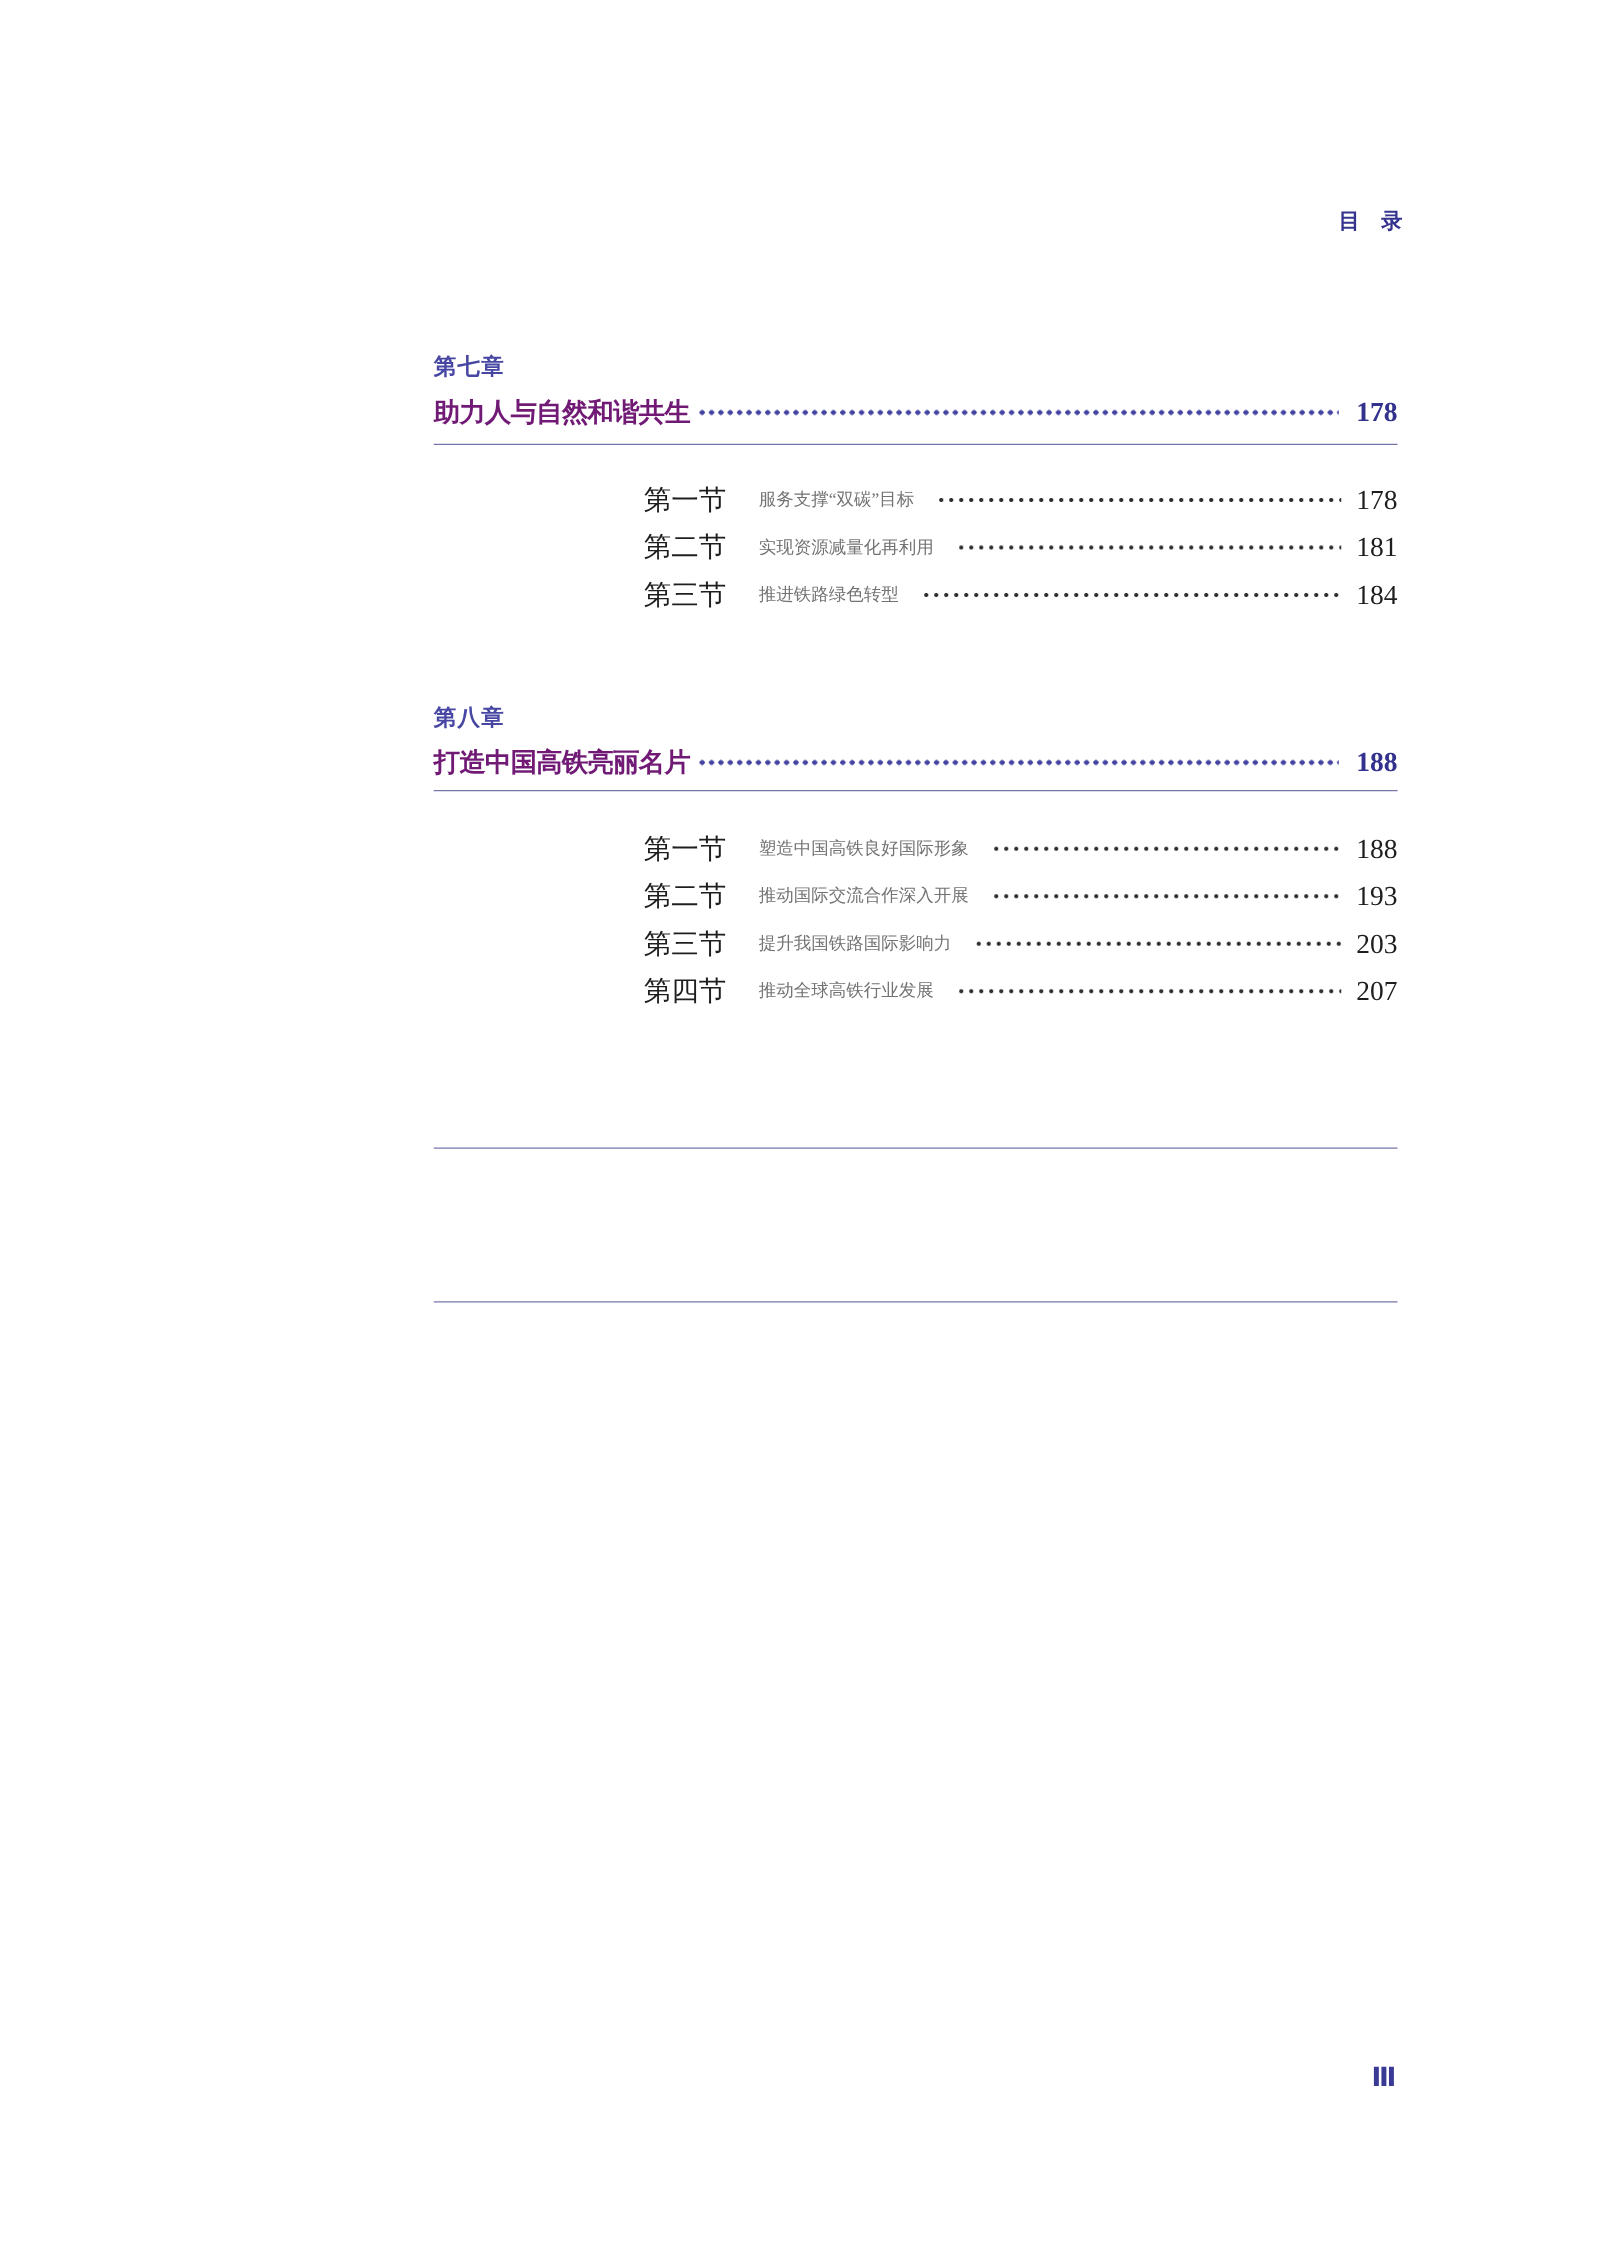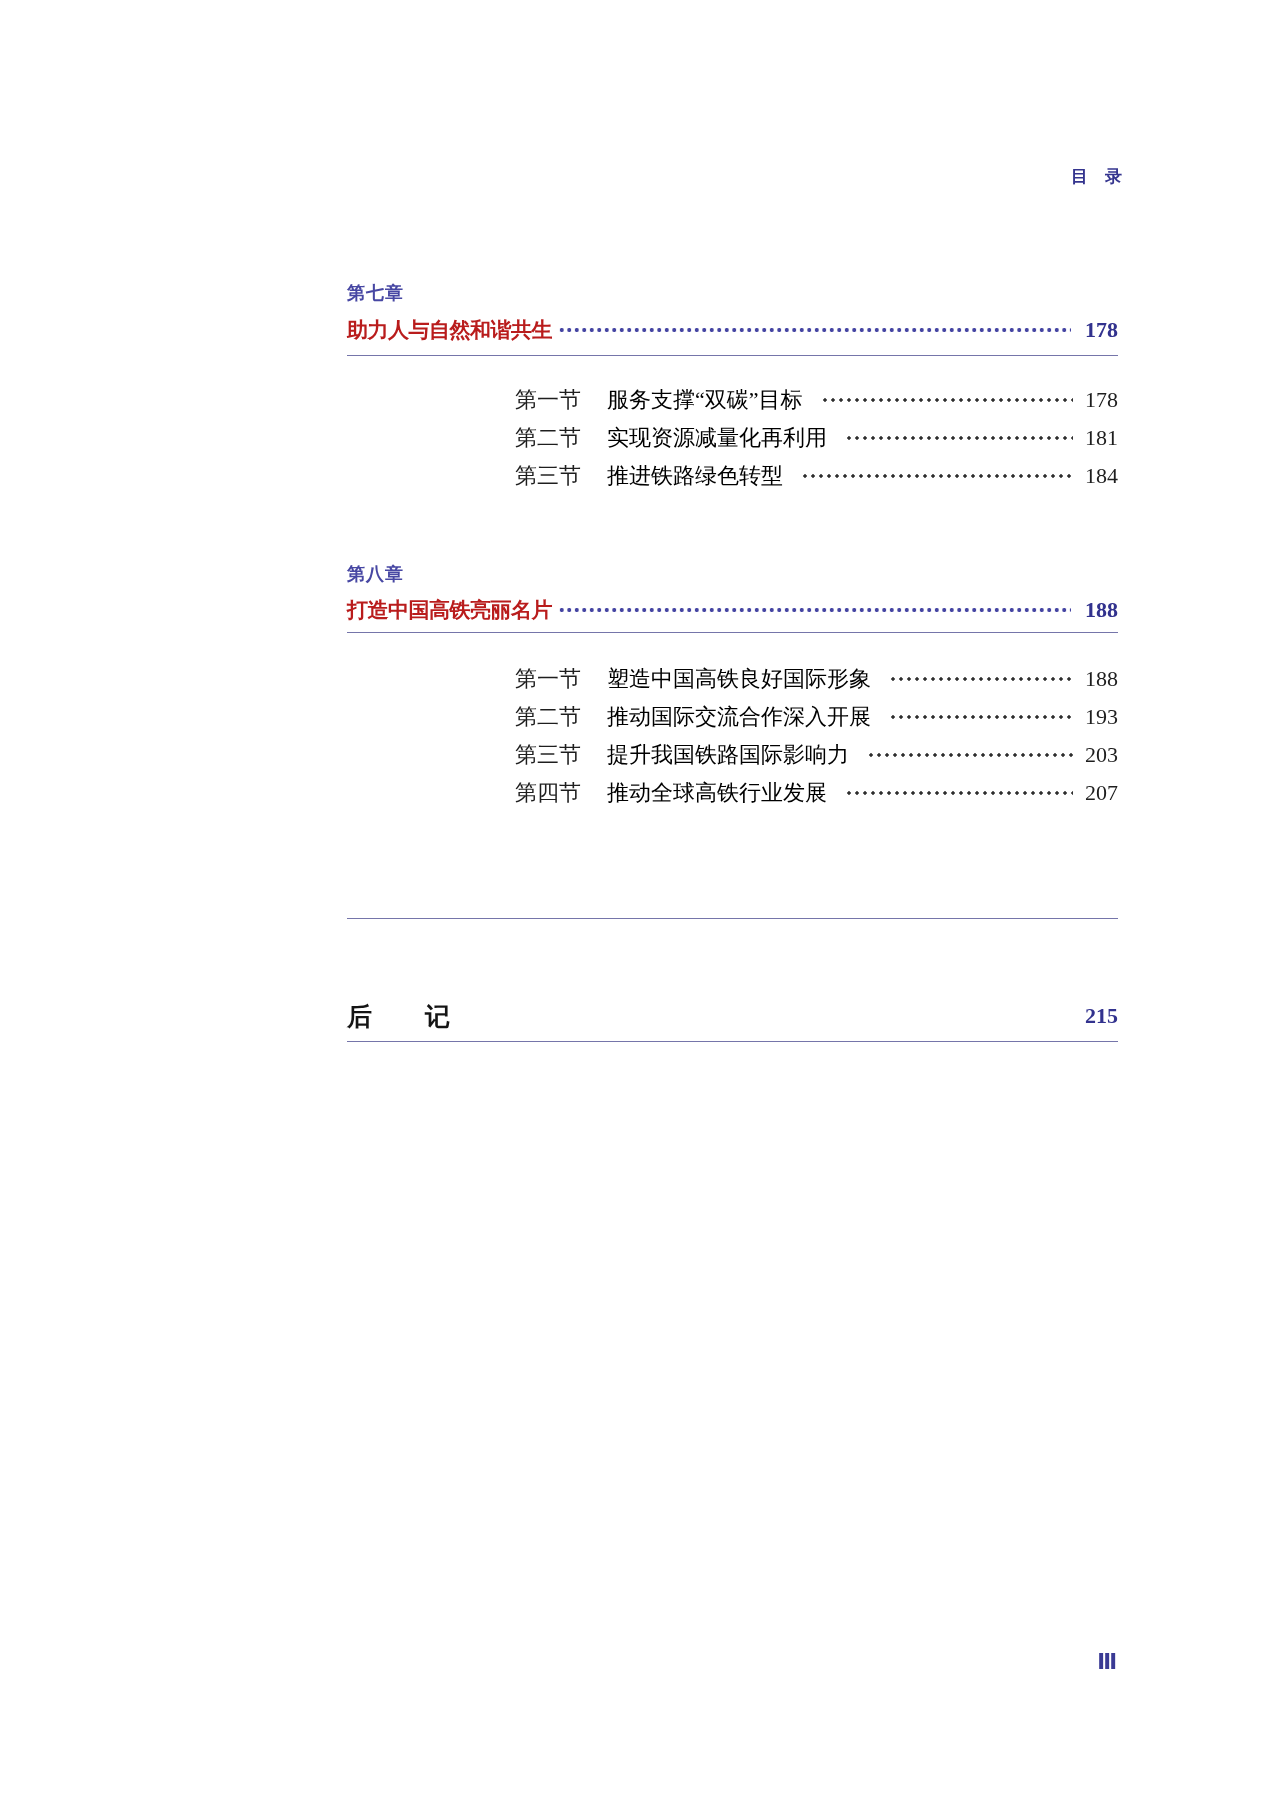--- a/index.html
+++ b/index.html
@@ -31,21 +31,21 @@
     letter-spacing: 1px;
   }
 
   
   .chapter-row {
     left: 347px; width: 771px; height: 34px;
     display: flex; align-items: center;
   }
   .chapter-title {
     font-size: 21px; font-weight: bold;
-    color: #b91c1c;
+    color: #701a75;
     letter-spacing: -0.5px;
     white-space: nowrap;
   }
   .chapter-page {
     font-size: 22px; font-weight: bold;
     color: #32328e;
     white-space: nowrap;
   }
 
   
@@ -64,21 +64,21 @@
   
   .rule {
     left: 347px; width: 771px; height: 0;
     border-top: 1.5px solid #7575aa;
   }
 
   
   .sections { left: 515px; width: 603px; }
   .section-row { display: flex; align-items: center; height: 38px; }
   .sec-label { font-size: 22px; color: #1e1e1e; white-space: nowrap; margin-right: 26px; }
-  .sec-title { font-size: 22px; color: #000000; white-space: nowrap; }
+  .sec-title { font-size: 14px; color: #737373; white-space: nowrap; }
   .sec-page  { font-size: 22px; color: #1e1e1e; white-space: nowrap; }
 
   
   .back-row {
     left: 347px; width: 771px; height: 34px;
     display: flex; align-items: center; justify-content: space-between;
   }
   .back-title {
     font-size: 25px; font-weight: bold; color: #141414;
     white-space: pre; letter-spacing: 1px;
@@ -160,21 +160,17 @@
     <div class="section-row">
       <span class="sec-label">第四节</span>
       <span class="sec-title">推动全球高铁行业发展</span>
       <span class="leader section-leader"></span>
       <span class="sec-page">207</span>
     </div>
   </div>
 
   <div class="abs rule" style="top:918px"></div>
 
-  <div class="abs back-row" style="top:999px">
-    <span class="back-title">后　　记</span>
-    <span class="back-page">215</span>
-  </div>
   <div class="abs rule" style="top:1041px"></div>
 
   <div class="abs folio">Ⅲ</div>
 
 </div>
 
 </body></html>

